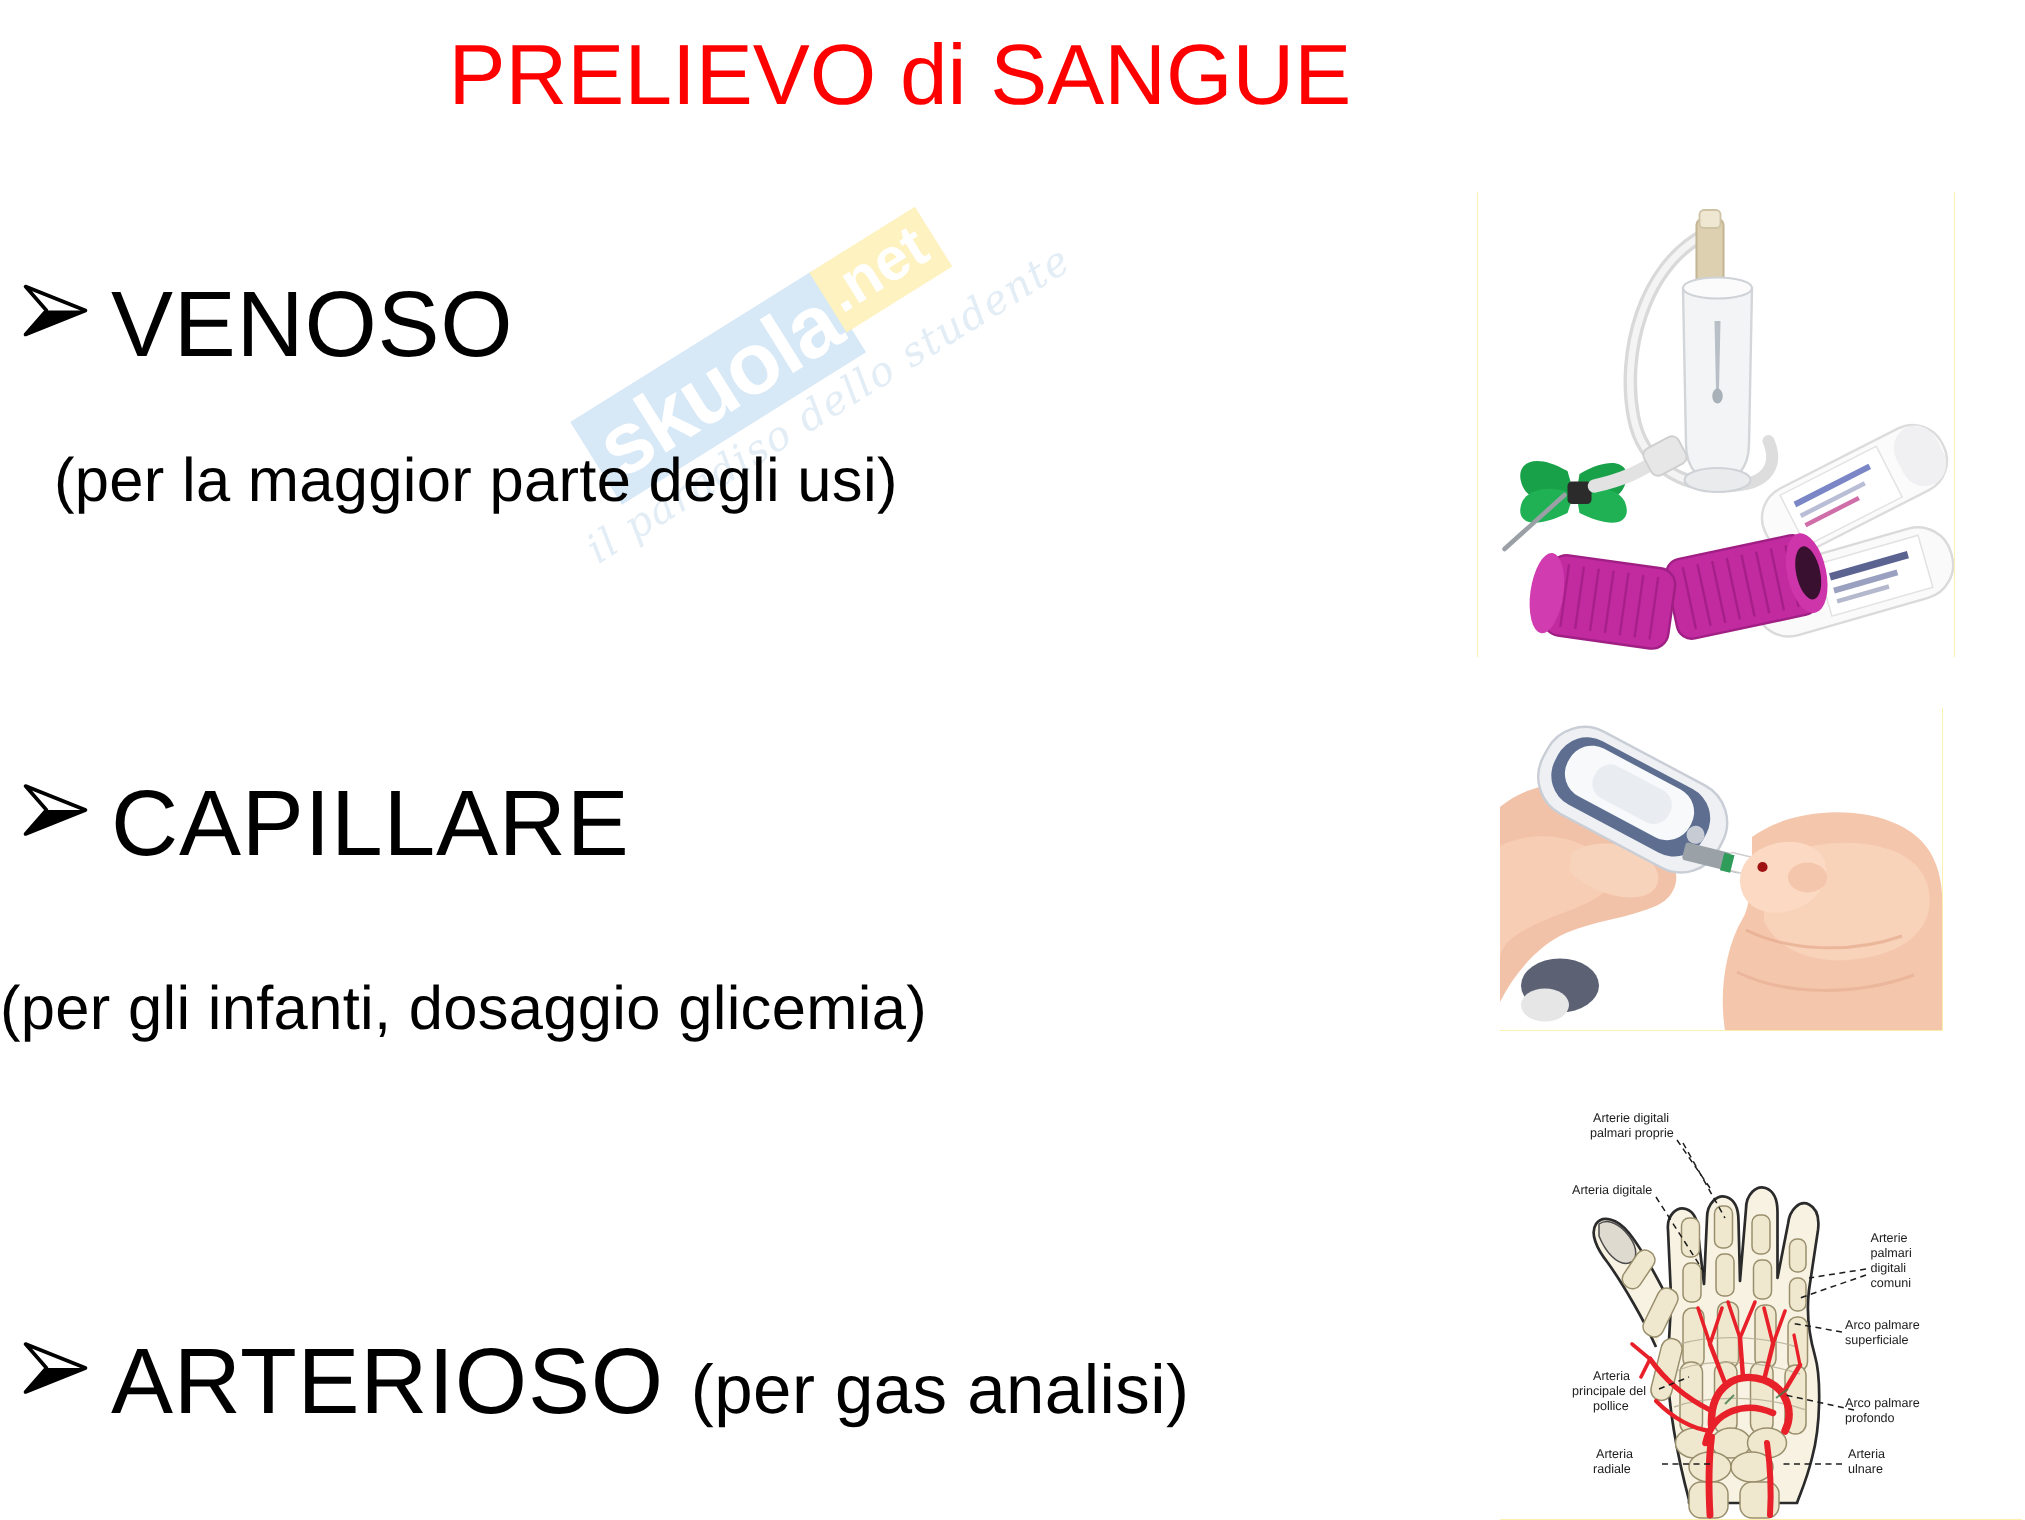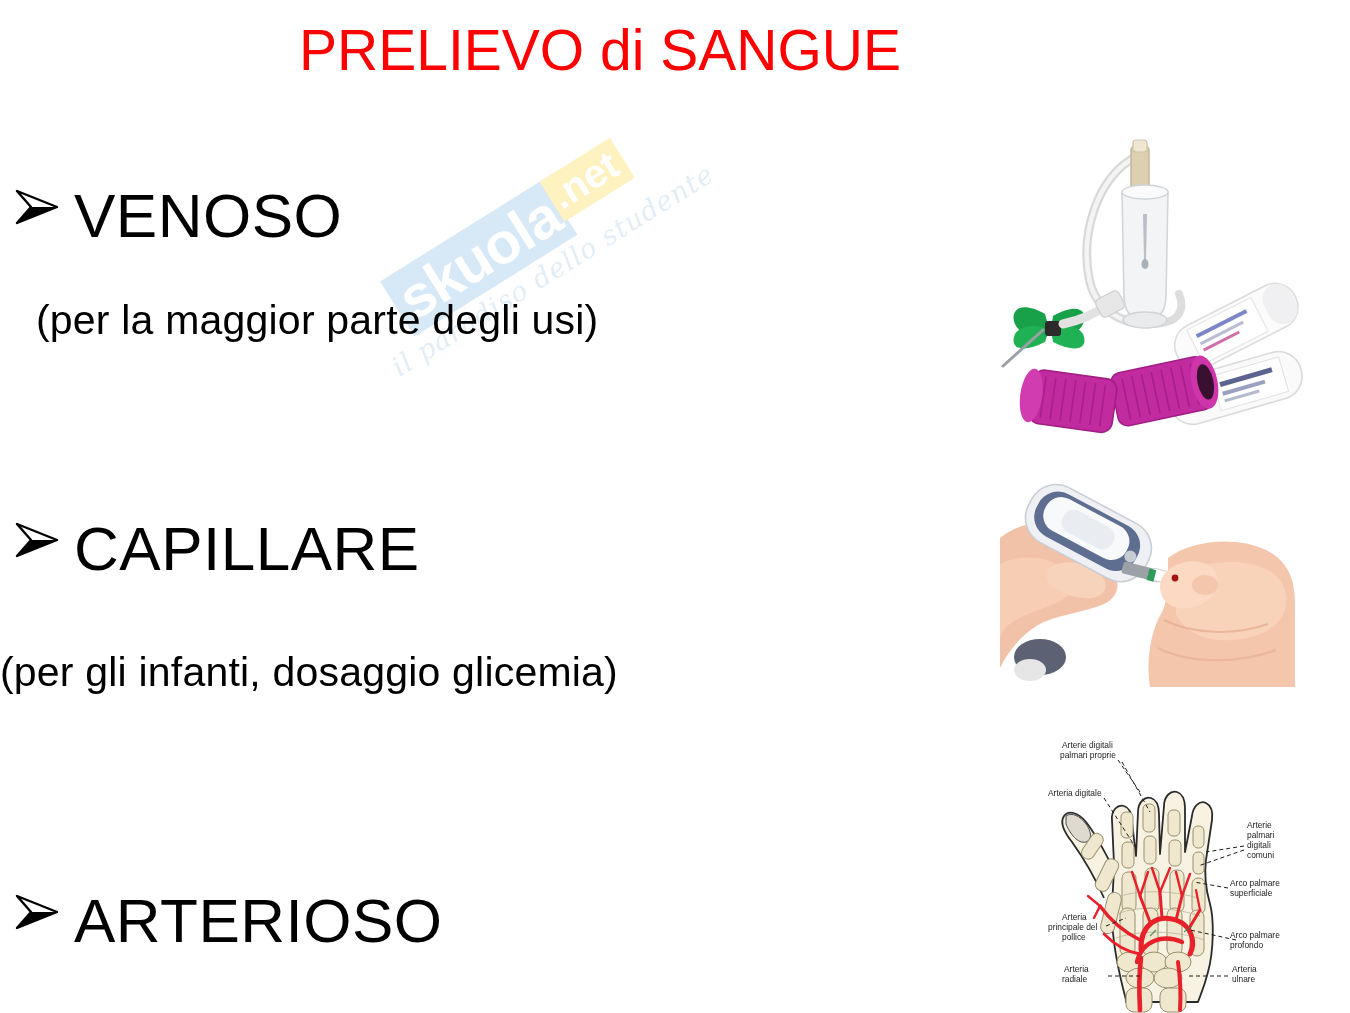--- a/index.html
+++ b/index.html
@@ -192,20 +192,21 @@
 
   <div class="blk" id="blk-arterioso">
     <div class="bullet-row">
       <span class="marker">
         <svg width="52" height="52" viewBox="0 0 52 52" aria-hidden="true">
           <path d="M6 10 L46 26 L6 42 L20 26 Z" fill="#ffffff" stroke="#000000" stroke-width="2.4" stroke-linejoin="round"></path>
           <path d="M6 42 L46 26 L20 26 Z" fill="#000000"></path>
         </svg>
       </span>
       <span class="heading">ARTERIOSO</span>
+      <span class="heading-sub">(per gas analisi)</span>
     </div>
   </div>
 
 </div>
 
 <div class="photo" id="photo-tubes">
   <svg class="fill" viewBox="0 0 318 310" preserveAspectRatio="xMidYMid meet" aria-hidden="true">
     <rect x="0" y="0" width="318" height="310" fill="#ffffff"></rect>
 
     <path d="M152 28 C 110 50, 96 108, 104 150 C 110 182, 136 196, 164 196" fill="none" stroke="#d9d9d9" stroke-width="9" stroke-linecap="round"></path>

